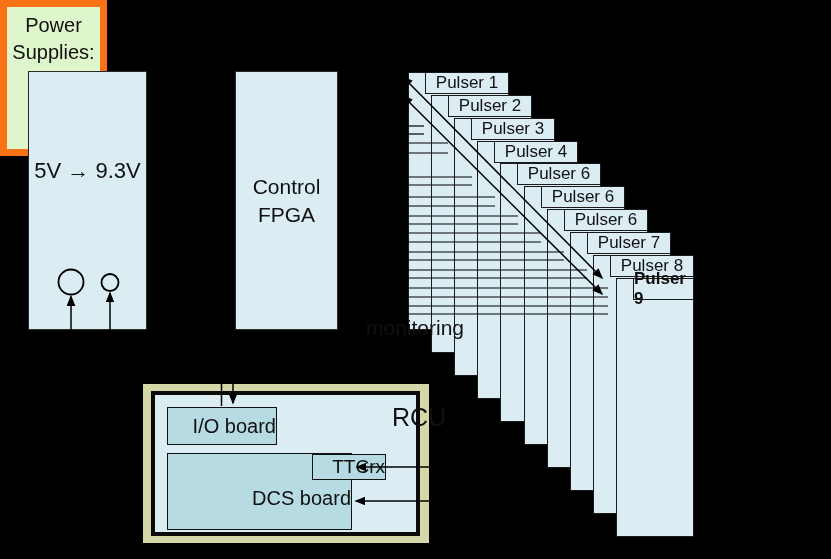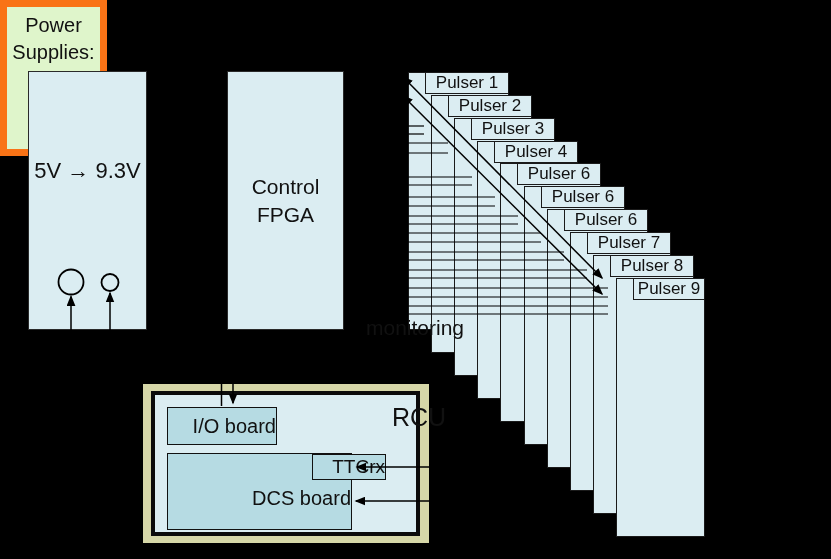--- a/index.html
+++ b/index.html
@@ -8,21 +8,21 @@
     overflow:hidden;font-family:"Liberation Sans",sans-serif;color:#111;
   }
   .abs{position:absolute;}
   .box{position:absolute;background:var(--box-fill,#dbedf2);border:1px solid #2a2a2a;box-sizing:border-box;}
 
   
   .converter{left:28px;top:71px;width:119px;height:259px;padding-left:8px;}
   .conv-label{position:absolute;top:86px;left:0;width:100%;text-align:center;font-size:22px;}
 
   
-  .fpga{left:227px;top:71px;width:117px;height:259px;display:flex;flex-direction:column;
+  .fpga{left:235px;top:71px;width:103px;height:259px;display:flex;flex-direction:column;
         align-items:center;justify-content:center;font-size:21px;line-height:28px;text-align:center;}
 
   
   #pulser-stack{position:absolute;left:8px;top:0;width:100%;height:100%;z-index:2;}
   .pcard{position:absolute;background:var(--box-fill,#dbedf2);border:1px solid #1a1a1a;box-sizing:border-box;}
   .pcard-label{position:absolute;left:16px;right:-1px;top:-1px;height:22px;border:1px solid #1a1a1a;
                background:var(--box-fill,#dbedf2);display:flex;align-items:center;justify-content:center;
                font-size:17px;box-sizing:border-box;}
 
   .monitoring{position:absolute;left:366px;top:316px;font-size:21px;z-index:3;white-space:nowrap;}
@@ -86,21 +86,21 @@
       </div>
       <div class="pcard" style="left: 539px; top: 209px; width: 101px; height: 259px;">
         <div class="pcard-label">Pulser 6</div>
       </div>
       <div class="pcard" style="left: 562px; top: 232px; width: 101px; height: 259px;">
         <div class="pcard-label">Pulser 7</div>
       </div>
       <div class="pcard" style="left: 585px; top: 255px; width: 101px; height: 259px;">
         <div class="pcard-label">Pulser 8</div>
       </div>
-      <div class="pcard" style="left: 608px; top: 278px; width: 89px; height: 259px;">
+      <div class="pcard" style="left: 608px; top: 278px; width: 78px; height: 259px; font-weight: bold;">
         <div class="pcard-label">Pulser 9</div>
       </div>
     </div>
 
   <div class="monitoring">monitoring</div>
 
   <div class="power">
     <div>Power</div>
     <div>Supplies:</div>
     <div><span>U</span><span class="sub">o</span></div>

